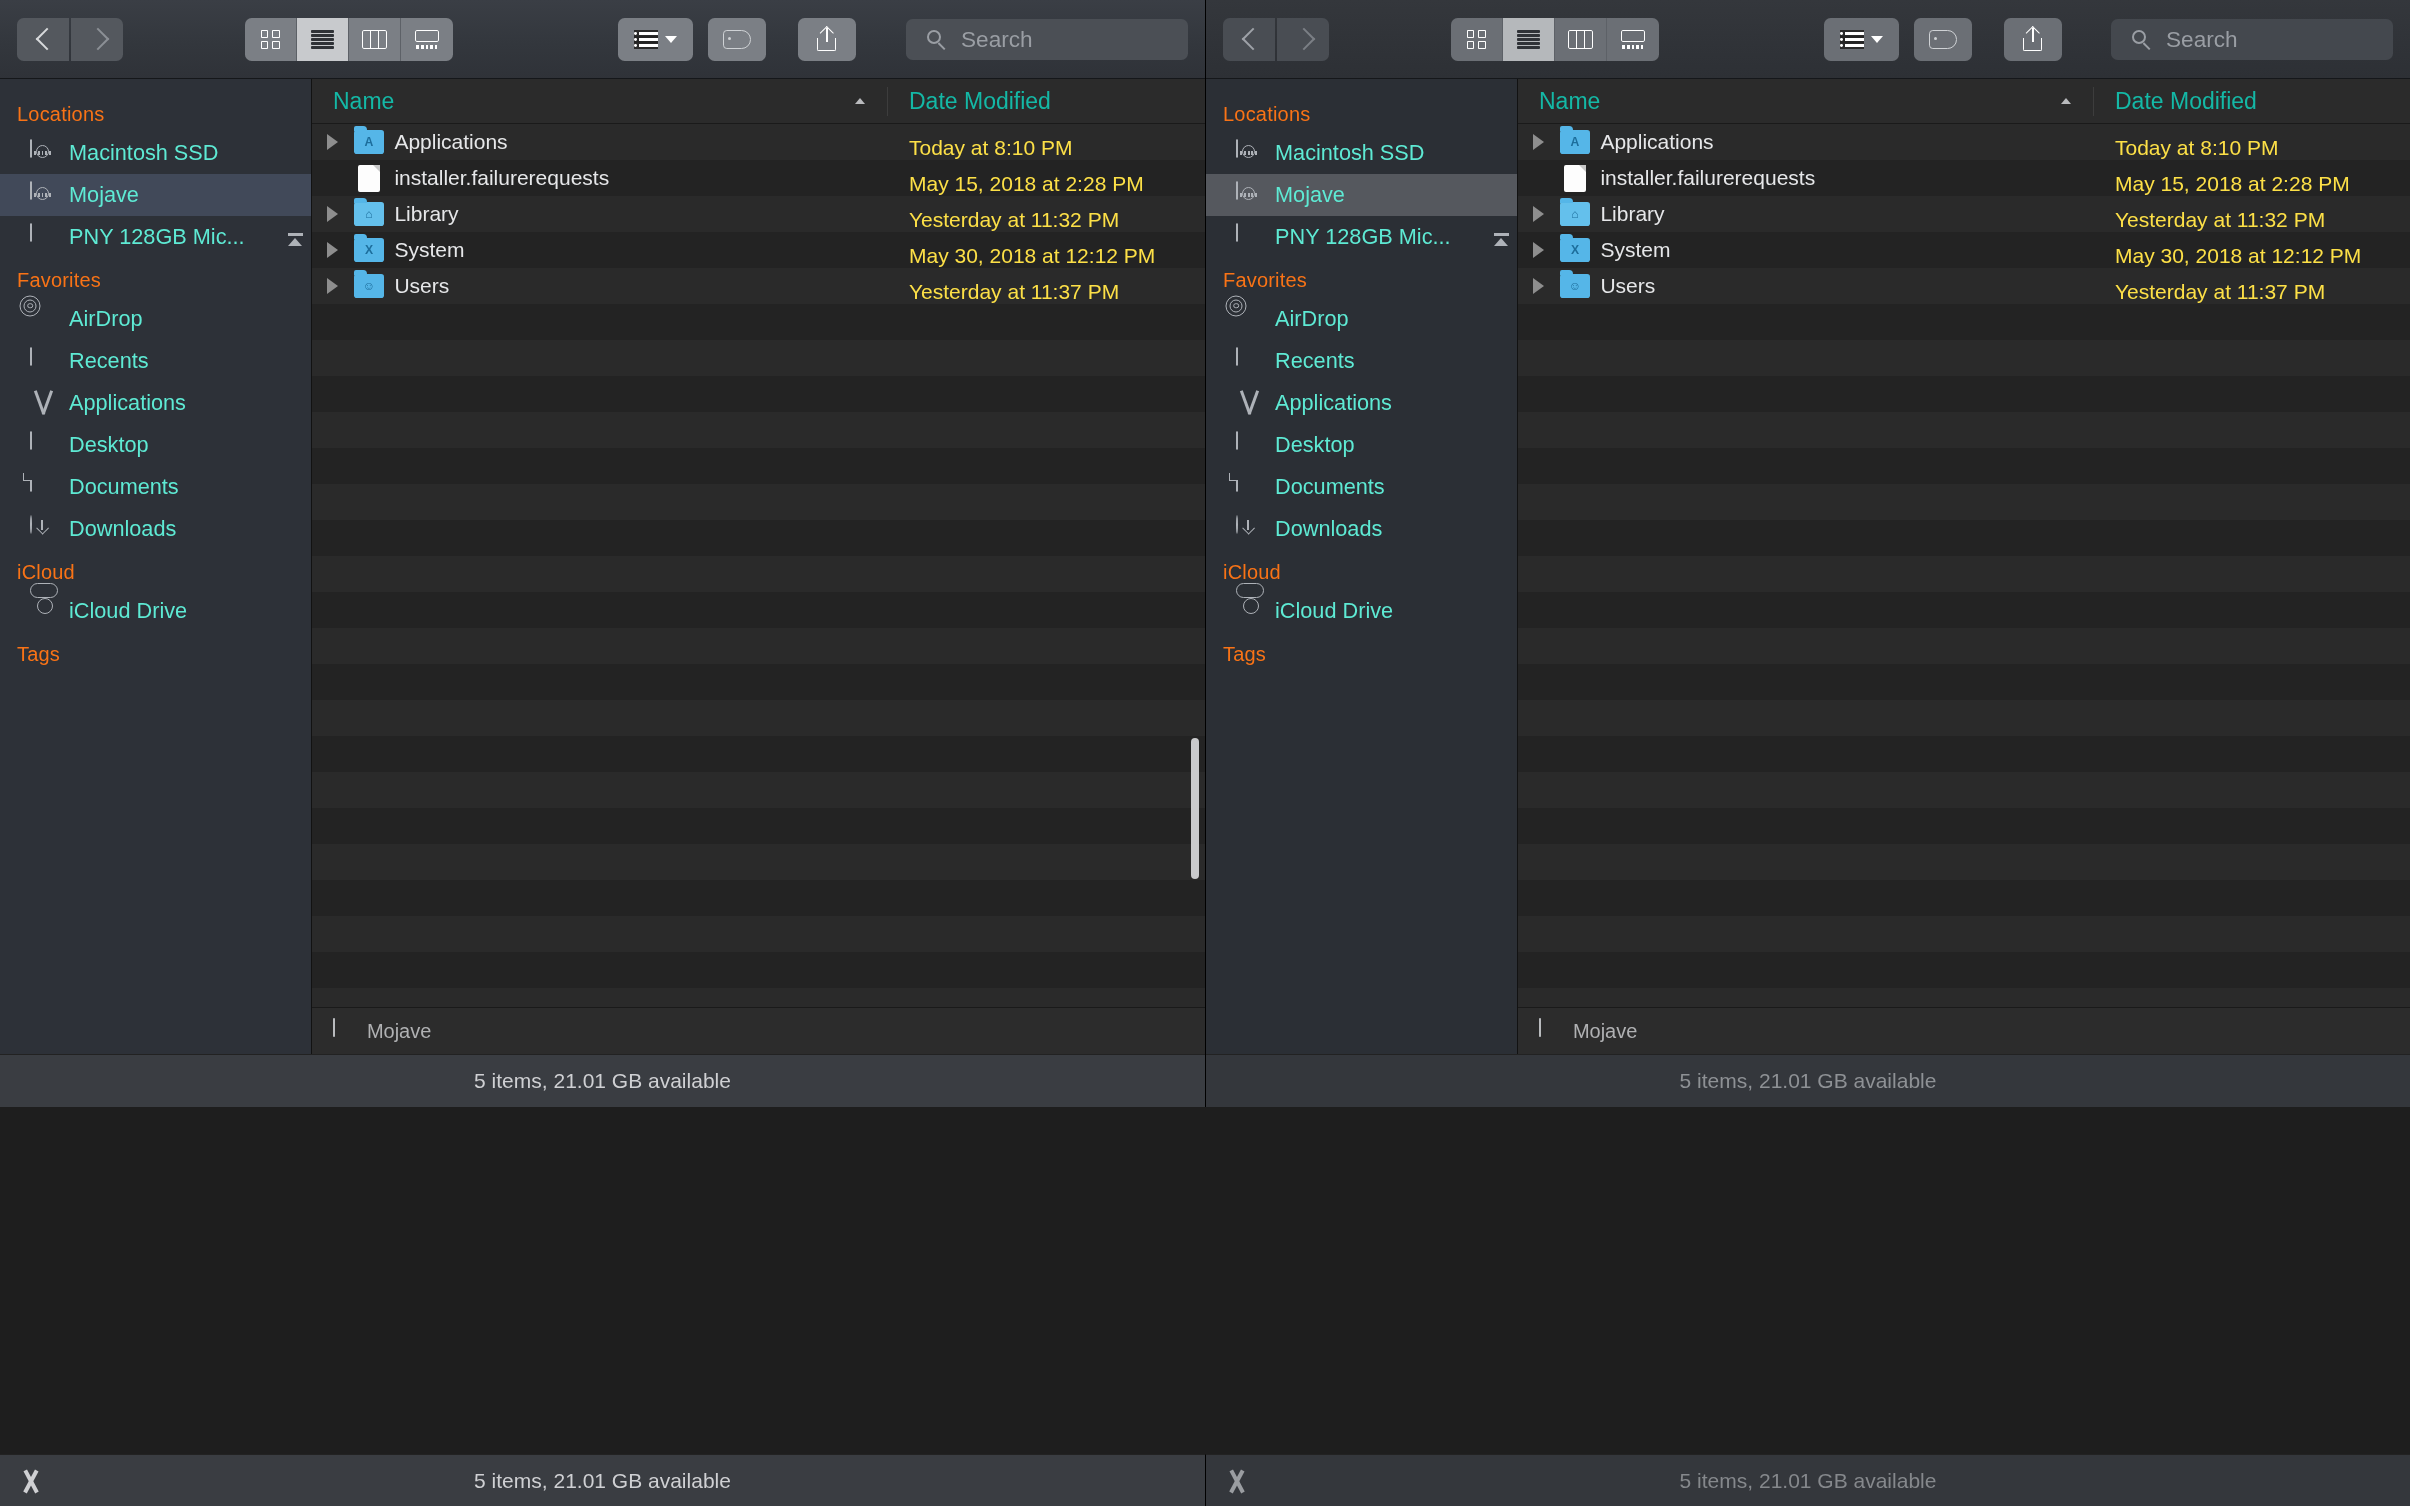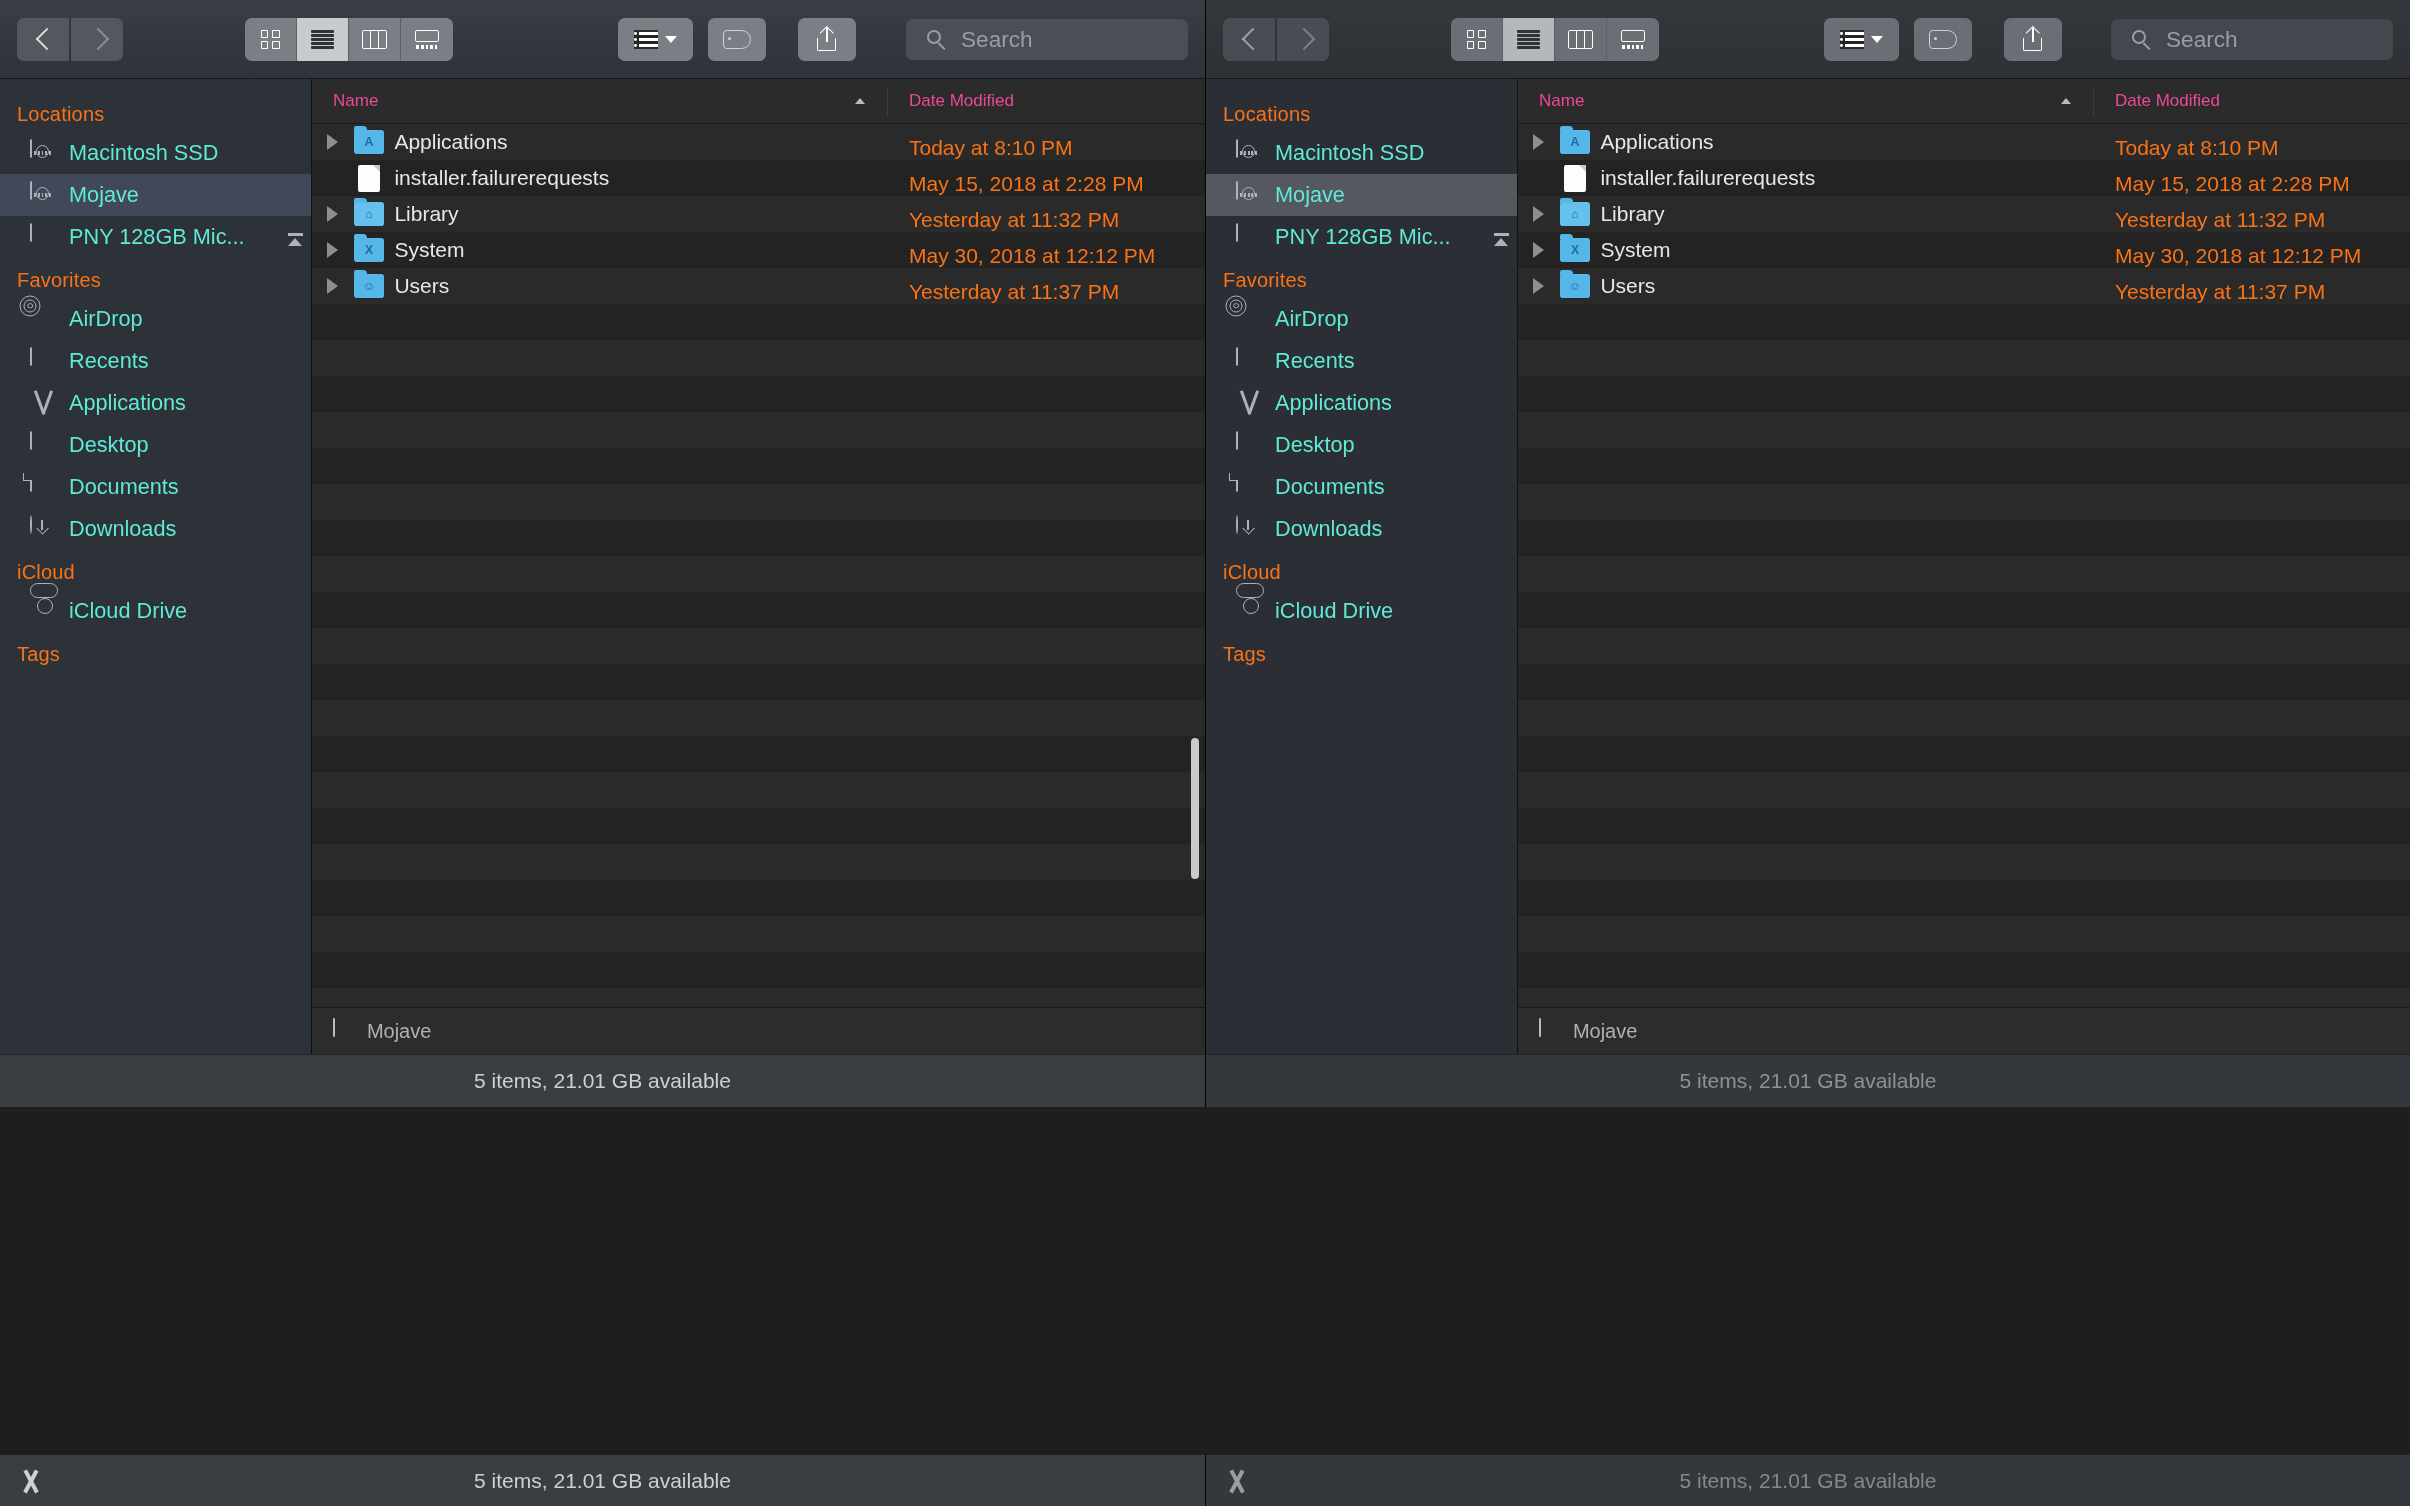--- a/index.html
+++ b/index.html
@@ -135,35 +135,35 @@
   .window.right .g-doc:before, .window.right .g-cloud:after { background:#2b2f35; }
   .g-eject { width:19px; height:19px; position:relative; }
   .g-eject:before{ content:""; position:absolute; left:1.9px; top:0.9px; border-left:7.5px solid transparent; border-right:7.5px solid transparent; border-bottom:8.5px solid #aeb2b8; }
   .g-eject:after{ content:""; position:absolute; left:1.9px; bottom:0.9px; width:15px; height:2.8px; background:#aeb2b8; }
 
   
   .pane { flex:1; display:flex; flex-direction:column; min-width:0; background:#232323; position:relative;
           border-left:0.9px solid #121212; }
   .colhead { height:45px; flex:0 0 45px; display:flex; align-items:center; background:#2b2b2b;
              border-bottom:0.9px solid #1a1a1a; position:relative; }
-  .colhead .ch { font-size:17px; color:#ec4899; padding-left:21px; position:relative; height:100%; display:flex; align-items:center; }
+  .colhead .ch { font-size:23px; color:#14b8a6; padding-left:21px; position:relative; height:100%; display:flex; align-items:center; }
   .colhead .ch.name { width:576px; flex:0 0 576px; }
   .colhead .ch.name:after { content:""; position:absolute; right:0; top:7.5px; bottom:7.5px; width:0.9px; background:#3d3d3d; }
   .colhead .sortarrow { position:absolute; right:22.6px; width:0; height:0; border-left:5.6px solid transparent; border-right:5.6px solid transparent; border-bottom:6.6px solid #b9babd; }
 
   .rows { flex:1; overflow:hidden; position:relative; }
   .row { height:36px; display:flex; align-items:center; font-size:21px; }
   .row:nth-child(odd)  { background:#2a2a2a; }
   .row:nth-child(even) { background:#232323; }
   .row .namecell { width:576px; flex:0 0 576px; display:flex; align-items:center; }
   .row .disc { width:41px; flex:0 0 41px; display:flex; align-items:center; justify-content:center; }
   .tri { width:0;height:0; border-top:8.5px solid transparent; border-bottom:8.5px solid transparent; border-left:11.3px solid #8e8e8e; }
   .row .ficon { width:32px; flex:0 0 32px; margin-right:9.4px; display:flex; align-items:center; justify-content:center; }
   .row .fname { color:#e6e7e9; white-space:nowrap; }
-  .row .fdate { color:#f97316; padding-left:21px; white-space:nowrap;margin-top:12px; }
+  .row .fdate { color:#fde047; padding-left:21px; white-space:nowrap;margin-top:12px; }
 
   
   .folder { width:30px; height:23.5px; background:#55b6e8; border-radius:2.8px; position:relative; }
   .folder:before { content:""; position:absolute; left:0; top:-3.8px; width:13px; height:4.7px; background:#55b6e8; border-radius:1.9px 3.8px 0 0; }
   .folder .mk { position:absolute; left:50%; top:50%; transform:translate(-50%,-50%); font-size:12.2px; color:#1d6e9c; font-weight:bold; line-height:1; }
   .folder.libr { background:#64c0ec; }
   .docfile { width:21.7px; height:27px; background:#fdfdfd; border-radius:1.9px; position:relative; }
   .docfile:before{ content:""; position:absolute; right:0; top:0; border-top:7.5px solid #c9c9c9; border-left:7.5px solid transparent; }
 
   

